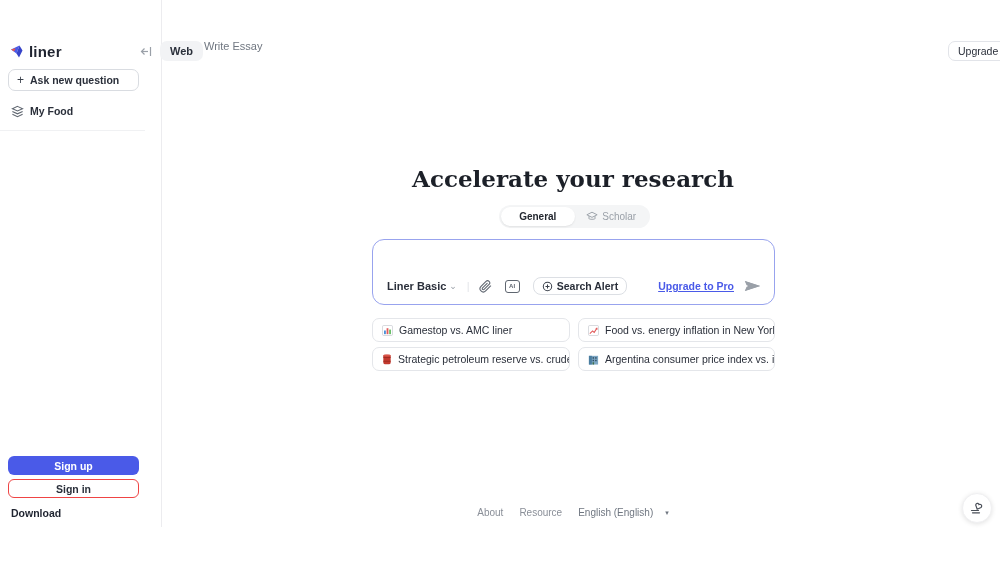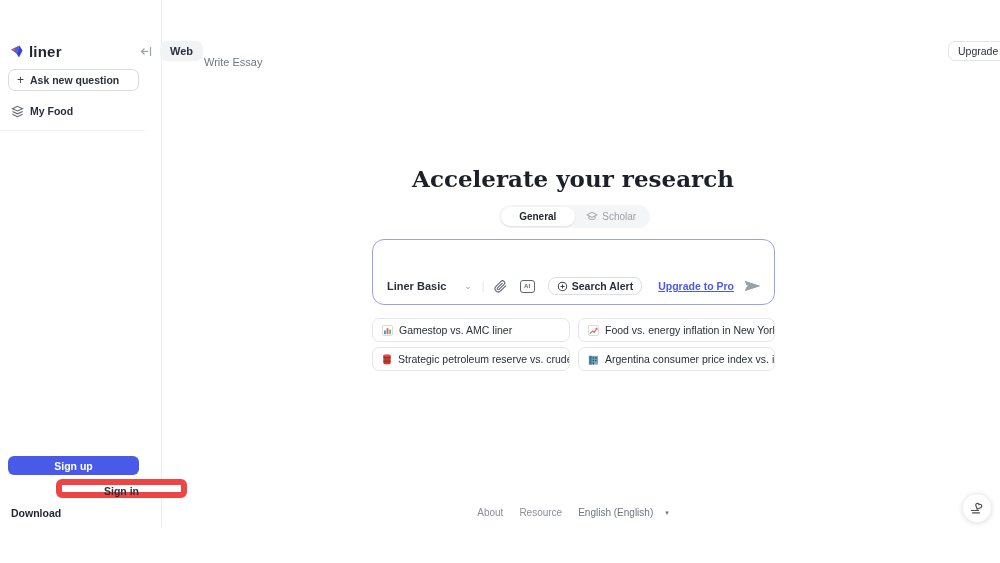--- a/index.html
+++ b/index.html
@@ -19,30 +19,30 @@
   .ask-btn .plus { font-size:12px; color:#3a404b; font-weight:500; line-height:1; }
   .ask-btn .lbl { font-size:10.5px; font-weight:600; color:#2a2f3a; }
   .myspace { position:absolute; left:11px; top:103px; height:16px; display:flex;
     align-items:center; gap:6px; cursor:pointer; }
   .myspace .lbl { font-size:10.5px; font-weight:600; color:#2a2f3a; }
   .side-divider { position:absolute; left:0; top:130px; width:145px; height:1px; background:#f0f1f3; }
   .signup-btn { position:absolute; left:8px; top:456px; width:131px; height:19px;
     border:none; border-radius:6px; background:#4a5ae8; color:#fff; font-size:10.5px;
     font-weight:600; cursor:pointer; font-family:inherit; }
   .signin-btn { position:absolute; left:8px; top:479px; width:131px; height:19px;
-    border:6px solid #ef4444; border-radius:6px; background:#fff; color:#2a2f3a;
-    font-size:10.5px; font-weight:600; cursor:pointer; font-family:inherit;margin-left:48px; }
+    border:1px solid #ef4444; border-radius:6px; background:#fff; color:#2a2f3a;
+    font-size:10.5px; font-weight:600; cursor:pointer; font-family:inherit; }
   .download { position:absolute; left:11px; top:507px; font-size:10.5px; font-weight:600;
     color:#1f2430; cursor:pointer; }
 
   
   .tab-web { position:absolute; left:160px; top:41px; height:20px; padding:0 10px;
     background:#f2f3f5; border-radius:7px; display:flex; align-items:center;
     font-size:11px; font-weight:700; color:#2a2f3a; cursor:pointer; }
-  .tab-essay { position:absolute; left:196px; top:52px; height:20px; padding:0 8px;
+  .tab-essay { position:absolute; left:196px; top:36px; height:20px; padding:0 8px;
     display:flex; align-items:center; font-size:11px; font-weight:500; color:#707781; cursor:pointer; }
   .upgrade-btn { position:absolute; left:948px; top:41px; height:20px; padding:0 9px;
     border:1px solid #e2e4e9; border-radius:7px; background:#fff; display:flex;
     align-items:center; font-size:10.5px; font-weight:500; color:#2a2f3a; cursor:pointer; }
 
   
   .hero-title { position:absolute; left:146px; right:0; top:165px; text-align:center;
     font-family:"DejaVu Serif", serif; font-size:23px; font-weight:bold; color:#1c2028; }
   .mode-toggle { position:absolute; left:499px; top:205px; width:151px; height:23px;
     background:#f4f5f6; border-radius:12px; display:flex; padding:2px; }
@@ -53,21 +53,21 @@
   .seg .seg-lbl { font-size:10px; font-weight:500; color:#9aa0a8; }
 
   
   .search-box { position:absolute; left:372px; top:239px; width:403px; height:66px;
     border:1.5px solid #98a3ee; border-radius:12px; background:#fff; }
   .search-input { position:absolute; left:14px; right:14px; top:9px; height:18px;
     border:none; outline:none; font-size:11px; color:#2a2f3a; font-family:inherit; background:transparent; }
   .search-input::placeholder { color:#b3b8c2; }
   .search-toolbar { position:absolute; left:14px; right:13px; bottom:9px; height:18px;
     display:flex; align-items:center; }
-  .model-select { display:flex; align-items:center; gap:18px; cursor:pointer; }
+  .model-select { display:flex; align-items:center; gap:3px; cursor:pointer; }
   .model-select .lbl { font-size:11px; font-weight:700; color:#2a2f3a; }
   .model-select .chev { font-size:9px; color:#9aa0a8; line-height:1; }
   .tb-sep { color:#e3e5e9; font-size:11px; margin:0 9px 0 10px; }
   .icon-btn { display:flex; align-items:center; justify-content:center; cursor:pointer;
     color:#5f6670; margin-right:13px; }
   .ai-img-icon { width:15px; height:13px; border:1.2px solid #5f6670; border-radius:3px;
     display:flex; align-items:center; justify-content:center; font-size:6px; font-weight:700;
     color:#5f6670; letter-spacing:.2px; }
   .alert-btn { display:flex; align-items:center; gap:4px; height:18px; padding:0 8px;
     border:1px solid #dcdfe4; border-radius:8px; background:#fff; cursor:pointer; }

